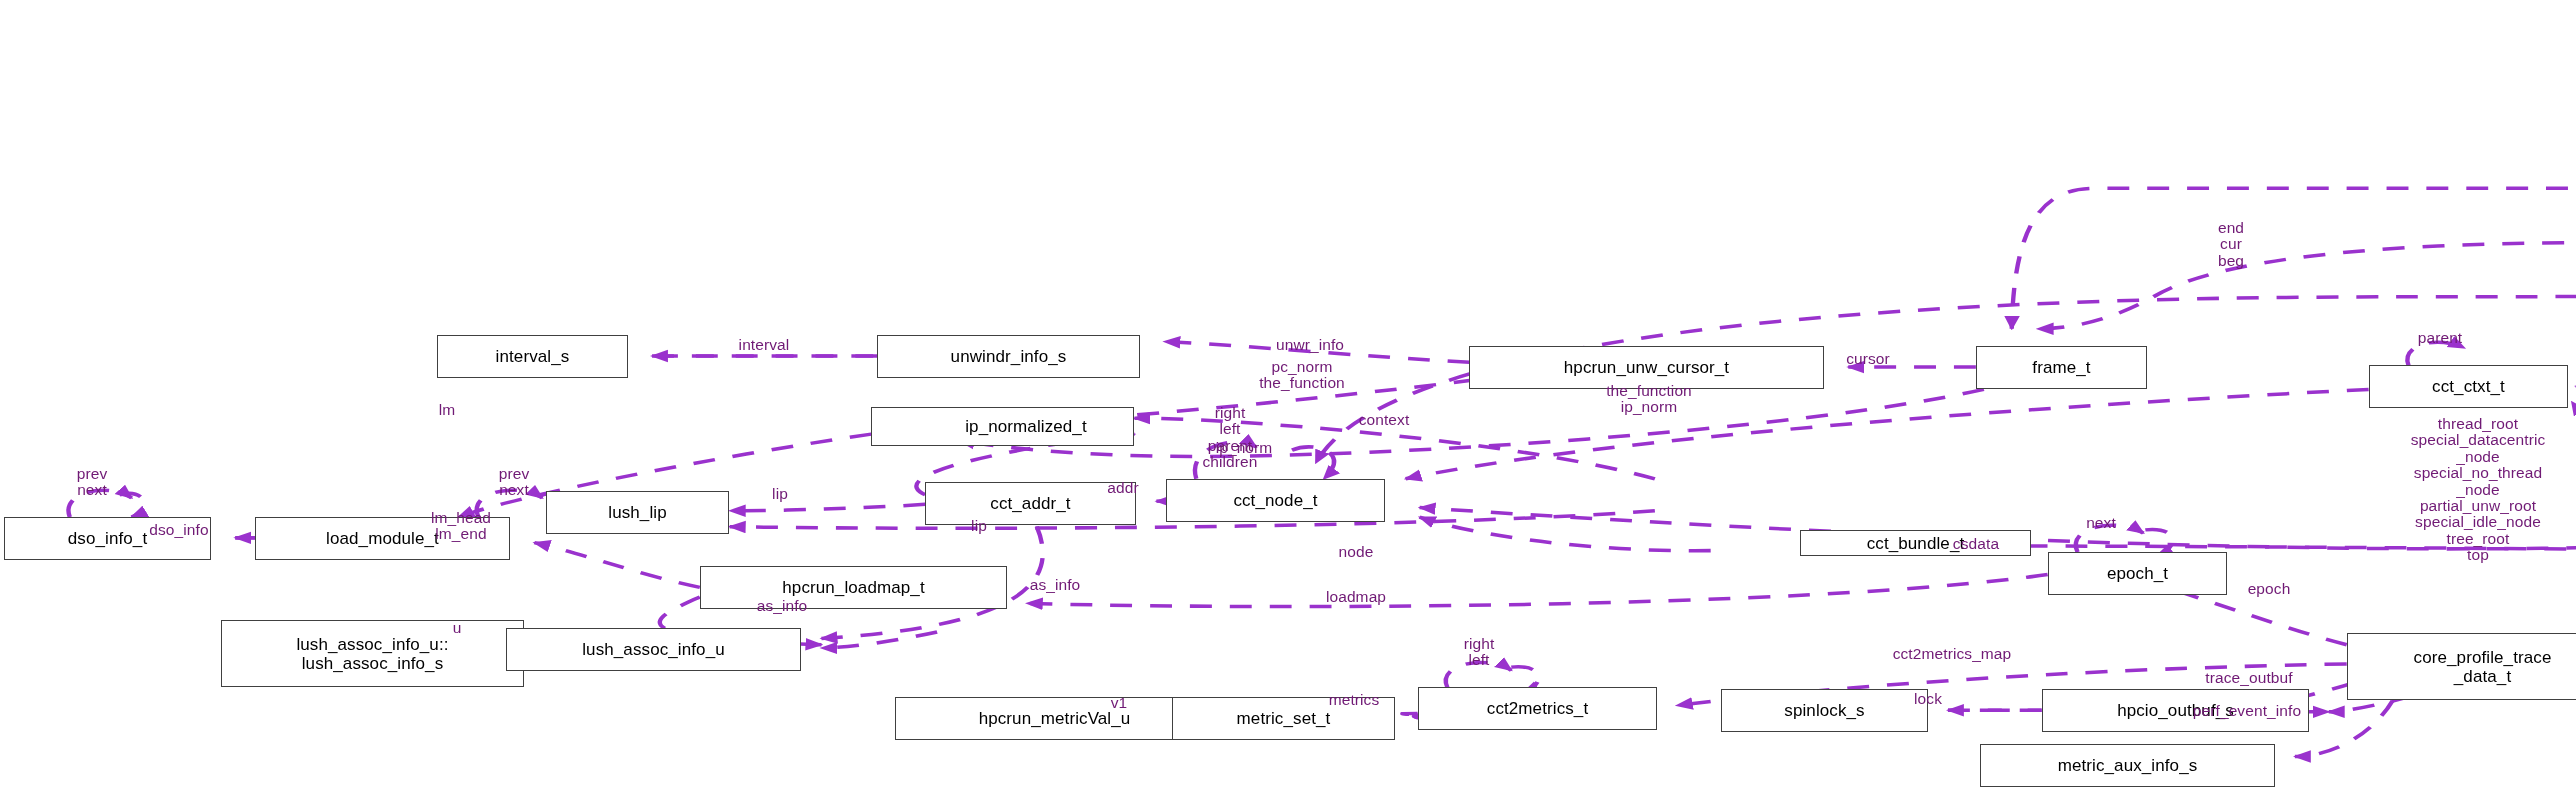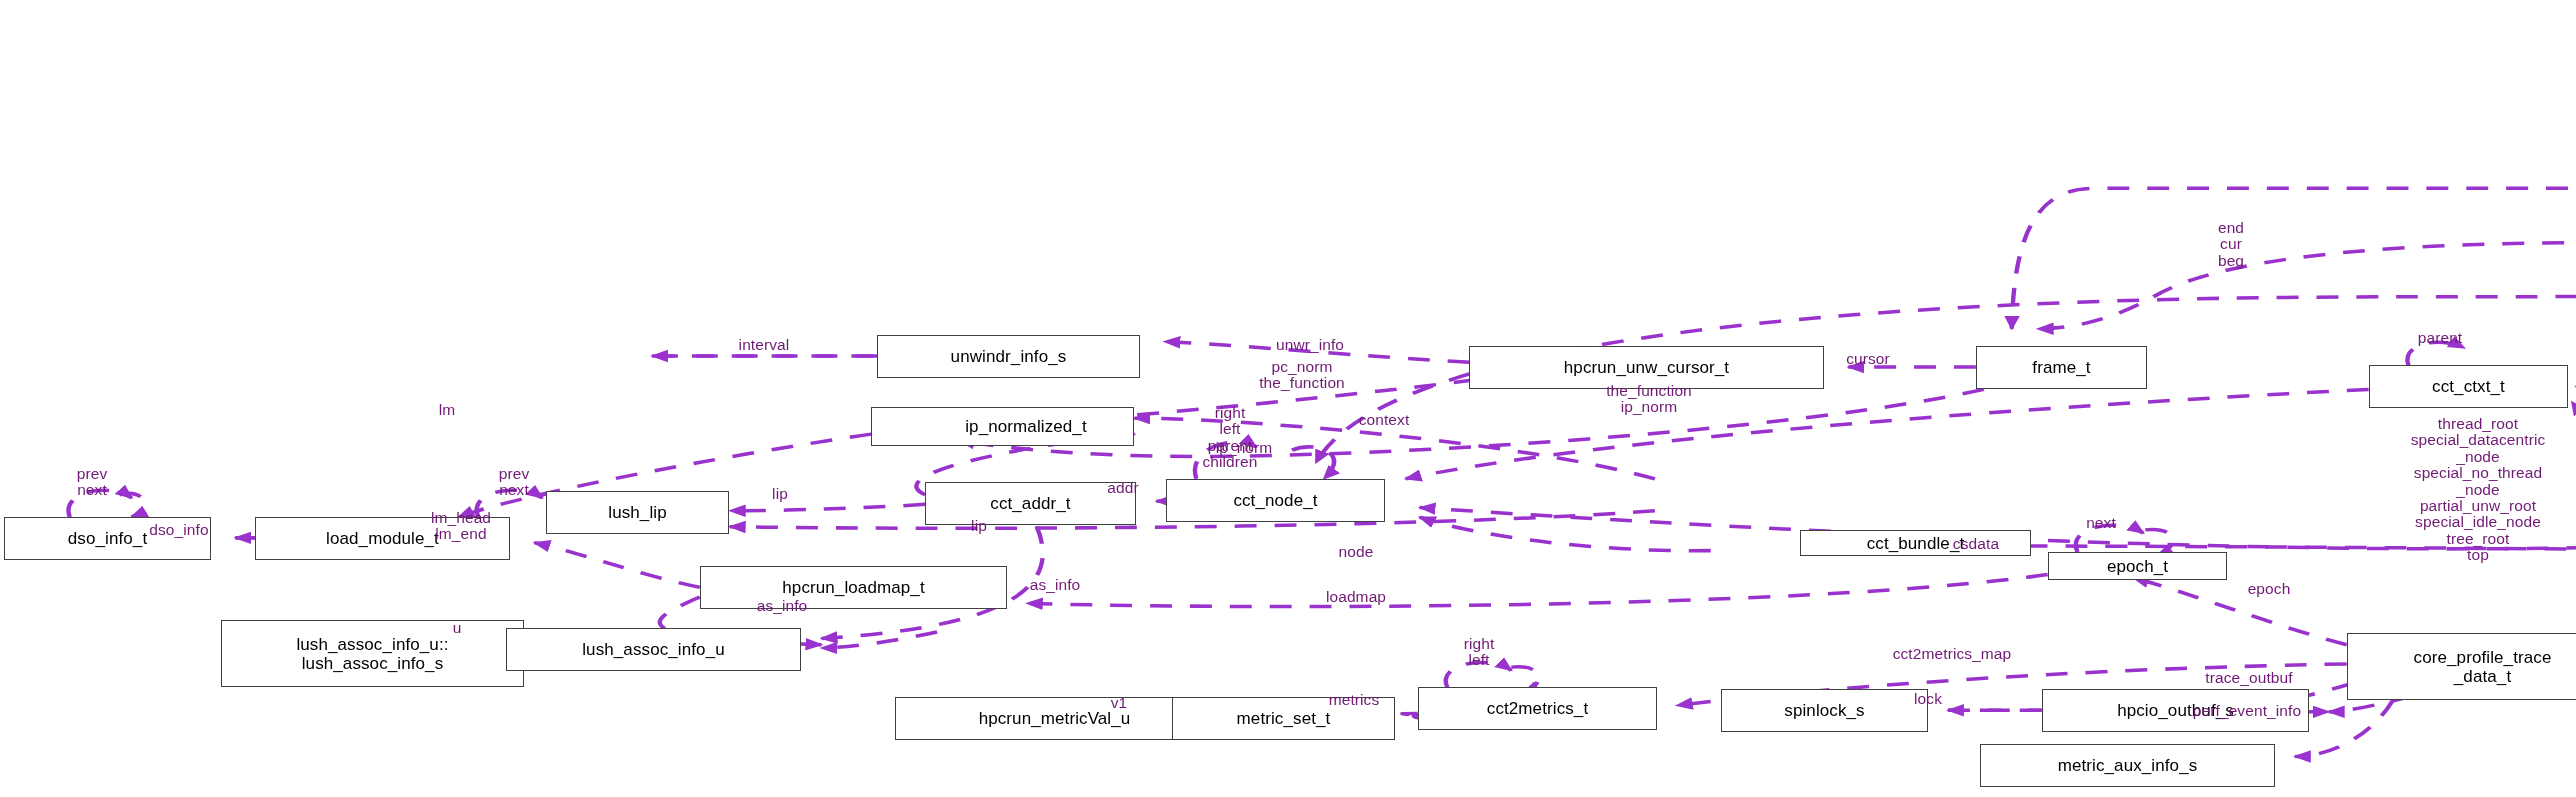--- a/index.html
+++ b/index.html
@@ -165,32 +165,33 @@
     <g fill="none" stroke="#9a32cd" stroke-width="2.2" stroke-dasharray="11,9">
       <path d="M2410,118 L2492,118"></path>
       <path d="M327,223 L440,223"></path>
       <path d="M118,337 L128,337"></path>
       <path d="M619,450 L588,450"></path>
       <path d="M977,445 L1024,445"></path>
       <path d="M273,407 L254,407"></path>
     </g>
   </svg>
 
+  <div class="node" style="left: 437px; top: 335px; width: 191px; height: 43px;">interval_s</div>
   <div class="node" style="left: 877px; top: 335px; width: 263px; height: 43px;">unwindr_info_s</div>
   <div class="node" style="left: 1469px; top: 346px; width: 355px; height: 43px;">hpcrun_unw_cursor_t</div>
   <div class="node" style="left: 1976px; top: 346px; width: 171px; height: 43px;">frame_t</div>
   <div class="node" style="left: 2369px; top: 365px; width: 199px; height: 43px;">cct_ctxt_t</div>
   <div class="node" style="left: 871px; top: 407px; width: 263px; height: 39px; padding-left: 47px;">ip_normalized_t</div>
   <div class="node" style="left: 4px; top: 517px; width: 207px; height: 43px;">dso_info_t</div>
   <div class="node" style="left: 255px; top: 517px; width: 255px; height: 43px;">load_module_t</div>
   <div class="node" style="left: 546px; top: 491px; width: 183px; height: 43px;">lush_lip</div>
   <div class="node" style="left: 925px; top: 482px; width: 211px; height: 43px;">cct_addr_t</div>
   <div class="node" style="left: 1166px; top: 479px; width: 219px; height: 43px;">cct_node_t</div>
   <div class="node" style="left: 1800px; top: 530px; width: 231px; height: 26px;">cct_bundle_t</div>
-  <div class="node" style="left: 2048px; top: 552px; width: 179px; height: 28px;">epoch_t</div>
+  <div class="node" style="left: 2048px; top: 552px; width: 179px; height: 43px;">epoch_t</div>
   <div class="node" style="left: 700px; top: 566px; width: 307px; height: 43px;">hpcrun_loadmap_t</div>
   <div class="node" style="left: 221px; top: 620px; width: 303px; height: 67px;">lush_assoc_info_u::
 lush_assoc_info_s</div>
   <div class="node" style="left: 506px; top: 628px; width: 295px; height: 43px; text-align: center;">lush_assoc_info_u</div>
   <div class="node" style="left: 2347px; top: 633px; width: 271px; height: 67px;">core_profile_trace
 _data_t</div>
   <div class="node" style="left: 895px; top: 697px; width: 319px; height: 43px;">hpcrun_metricVal_u</div>
   <div class="node" style="left: 1172px; top: 697px; width: 223px; height: 43px;">metric_set_t</div>
   <div class="node" style="left: 1418px; top: 687px; width: 239px; height: 43px;">cct2metrics_t</div>
   <div class="node" style="left: 1721px; top: 689px; width: 207px; height: 43px;">spinlock_s</div>

